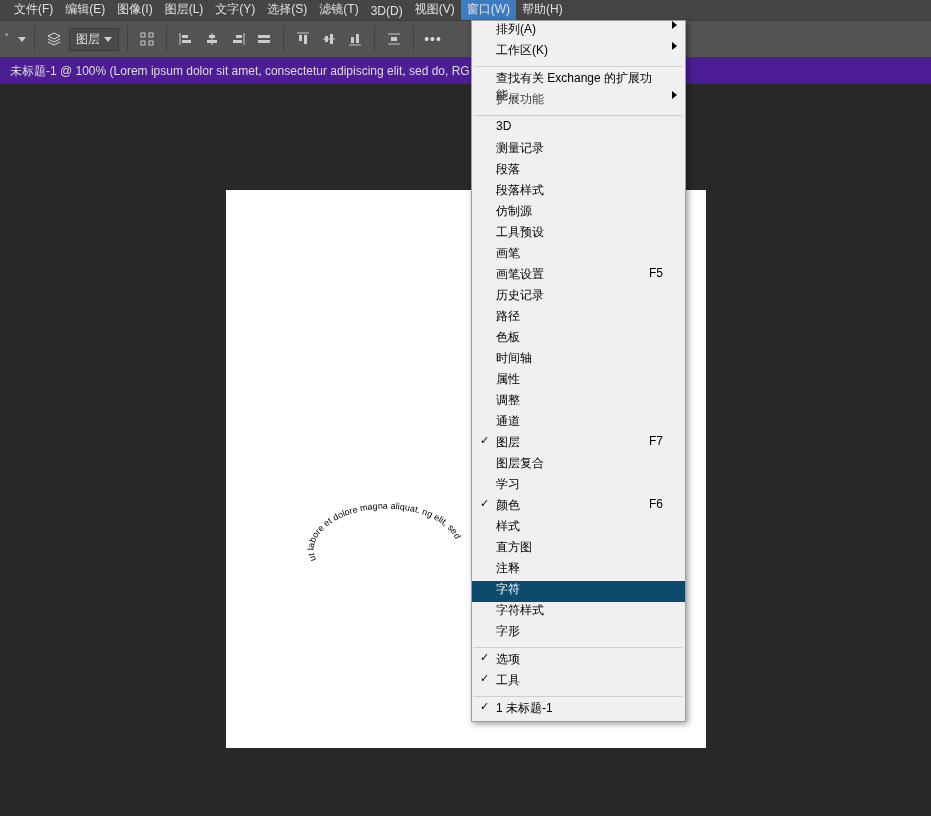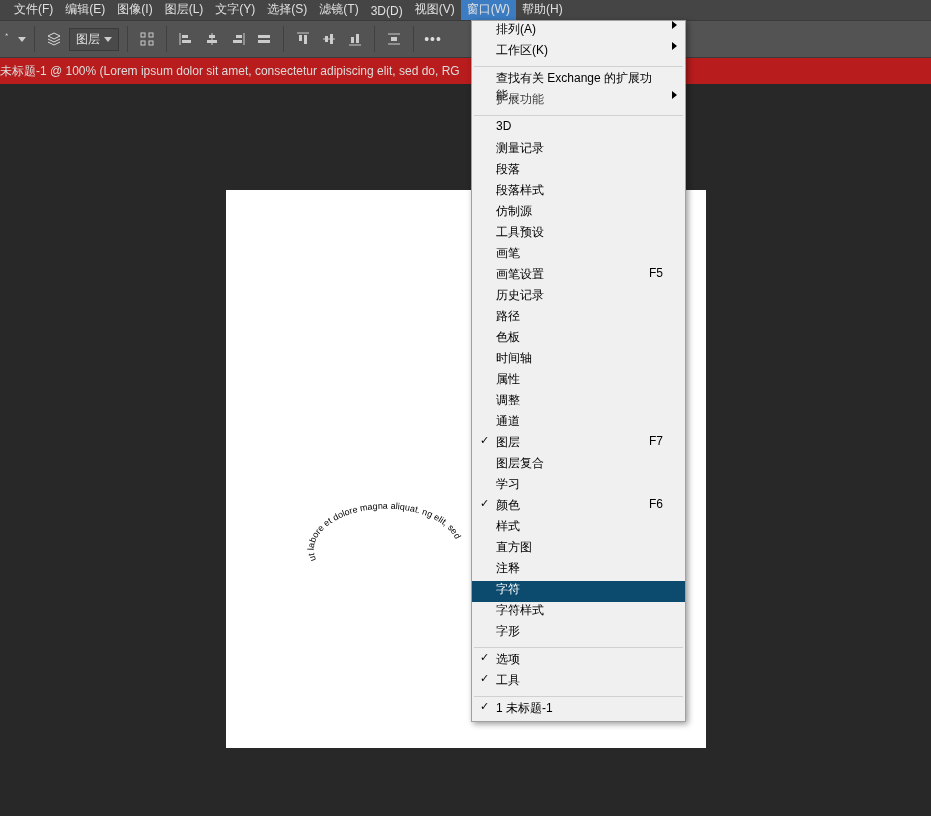--- a/index.html
+++ b/index.html
@@ -4,21 +4,21 @@
 <style>
 html,body{margin:0;padding:0;width:931px;height:816px;overflow:hidden;background:#1a1a1a;font-family:"Microsoft YaHei","SimSun",sans-serif;font-size:12px;color:#e0e0e0}
 *{box-sizing:border-box}
 .menubar{height:20px;background:#454545;display:flex;align-items:flex-end;padding-left:8px;font-size:12px}
 .menubar .item{padding:2px 6px;cursor:pointer}
 .menubar .item.active{background:#3b7cc2}
 .toolbar{height:38px;background:#535353;display:flex;align-items:center;padding-left:4px;gap:4px;border-top:1px solid #3a3a3a;border-bottom:1px solid #3a3a3a}
 .tb-btn{width:22px;height:22px;display:flex;align-items:center;justify-content:center;cursor:pointer}
 .tb-sep{width:1px;height:26px;background:#404040;margin:0 4px}
 .tb-dd{display:flex;align-items:center;background:#4a4a4a;border:1px solid #3a3a3a;padding:2px 6px;cursor:pointer;font-size:12px;gap:4px}
-.docbar{height:26px;background:#b91c1c;display:flex;align-items:center;font-size:12px;color:#ddd}
+.docbar{height:26px;background:#4c1d95;display:flex;align-items:center;padding-left:10px;font-size:12px;color:#ddd}
 .workspace{position:relative;height:732px;background:#282828;display:flex;align-items:flex-start;justify-content:center}
 .canvas{margin-top:106px;width:480px;height:558px;background:#fff;position:relative;overflow:hidden}
 .curvedtext{position:absolute;left:50px;top:290px;width:280px;height:120px}
 .curvedtext path{fill:none}
 .curvedtext text{font-size:9px;fill:#000;font-family:sans-serif}
 .dropdown{position:absolute;left:471px;top:20px;width:215px;background:#f0f0f0;border:1px solid #a0a0a0;box-shadow:2px 2px 6px rgba(0,0,0,.4);color:#000;font-size:12px;z-index:100}
 .dd-row{display:flex;align-items:flex-start;height:21px;padding:0 22px 0 24px;position:relative;cursor:default}
 .dd-row.disabled{color:#404040}
 .dd-row.highlight{background:#0c4a6e;color:#fff}
 .dd-row .lbl{flex:1}

